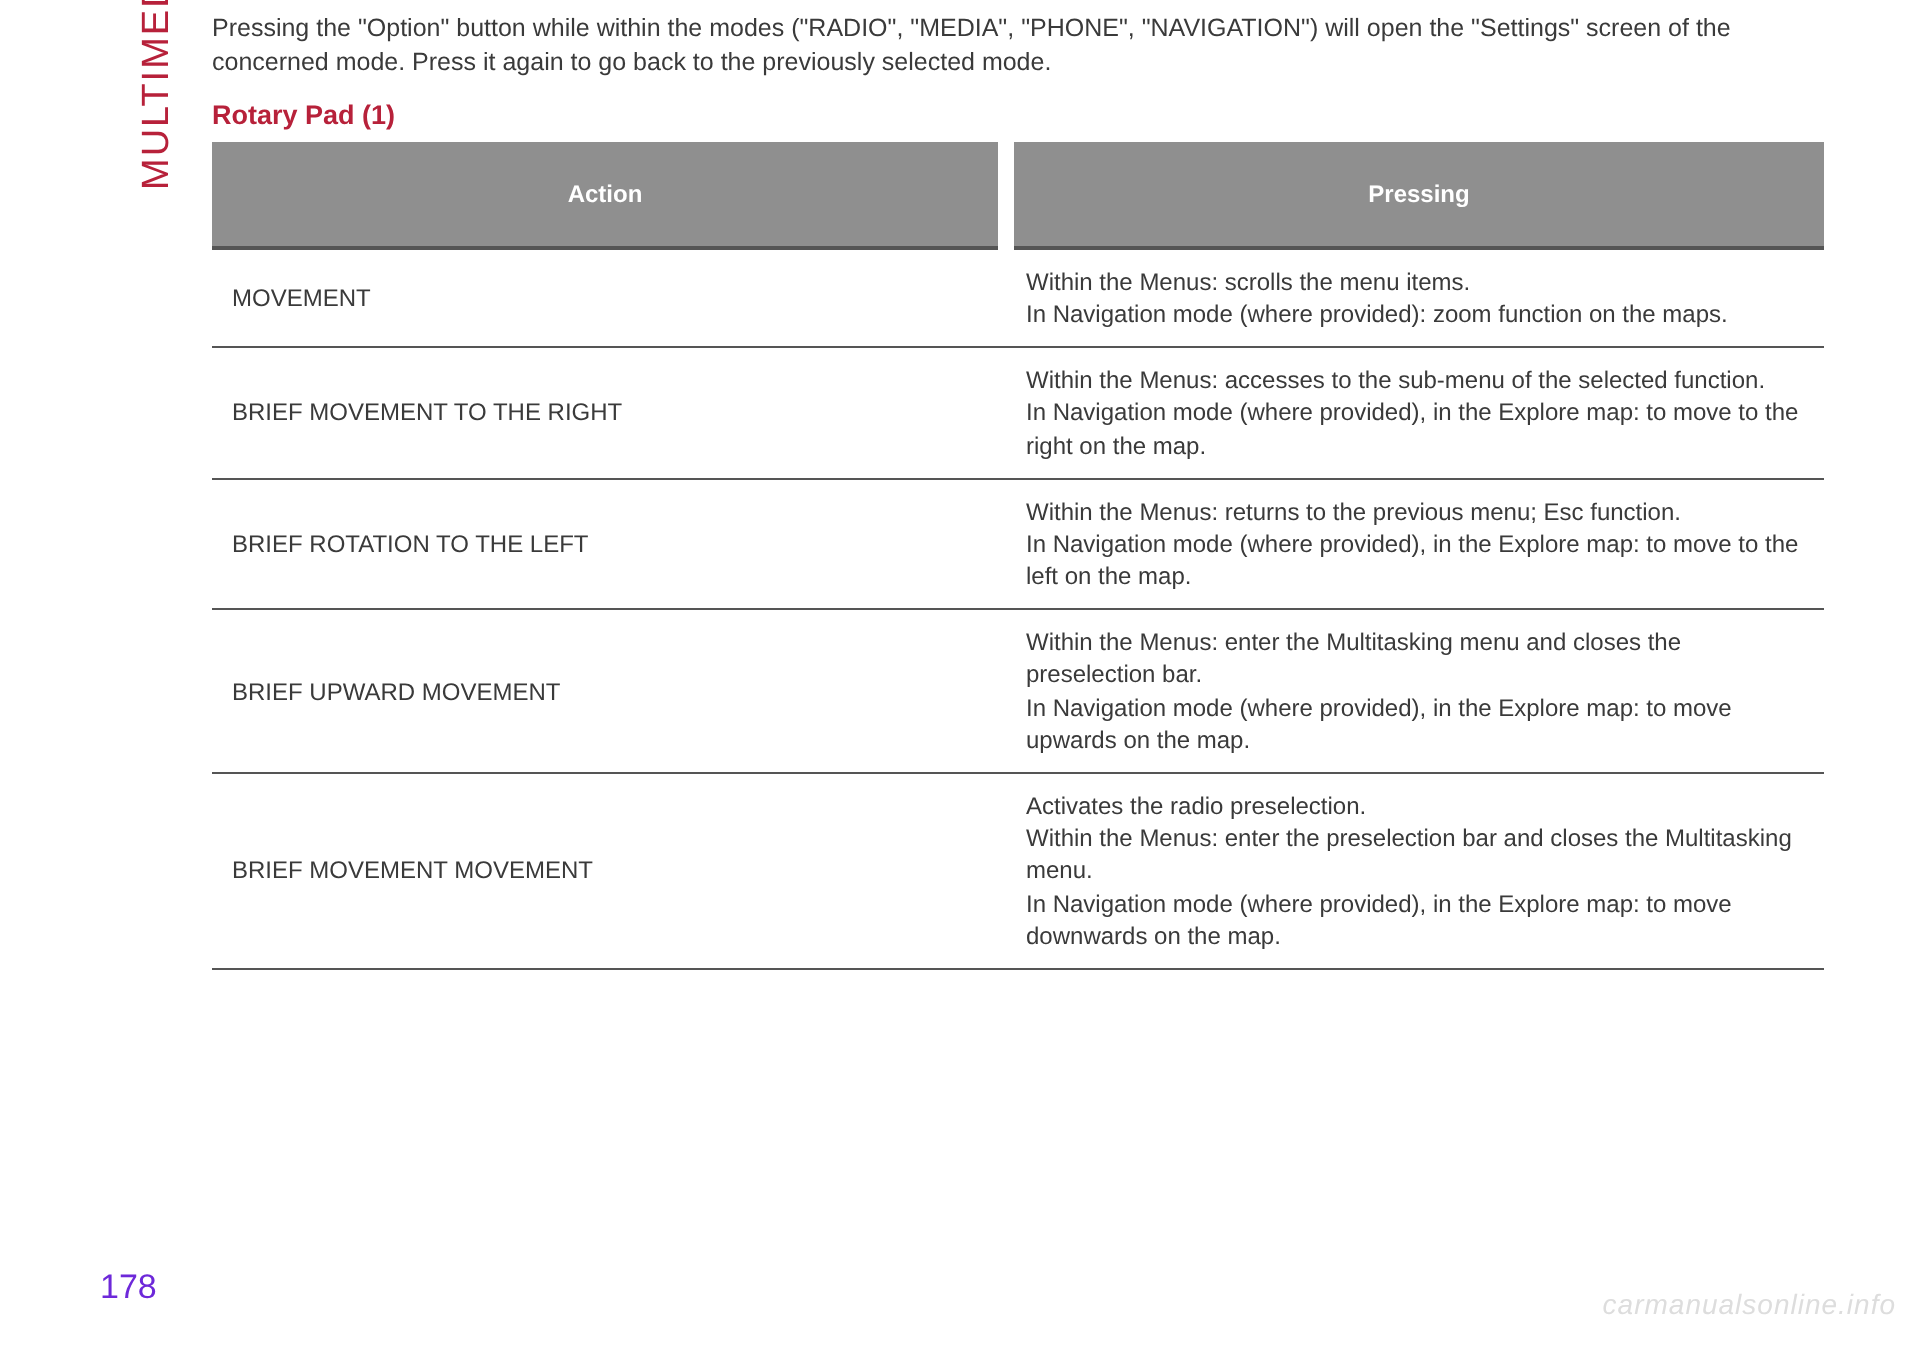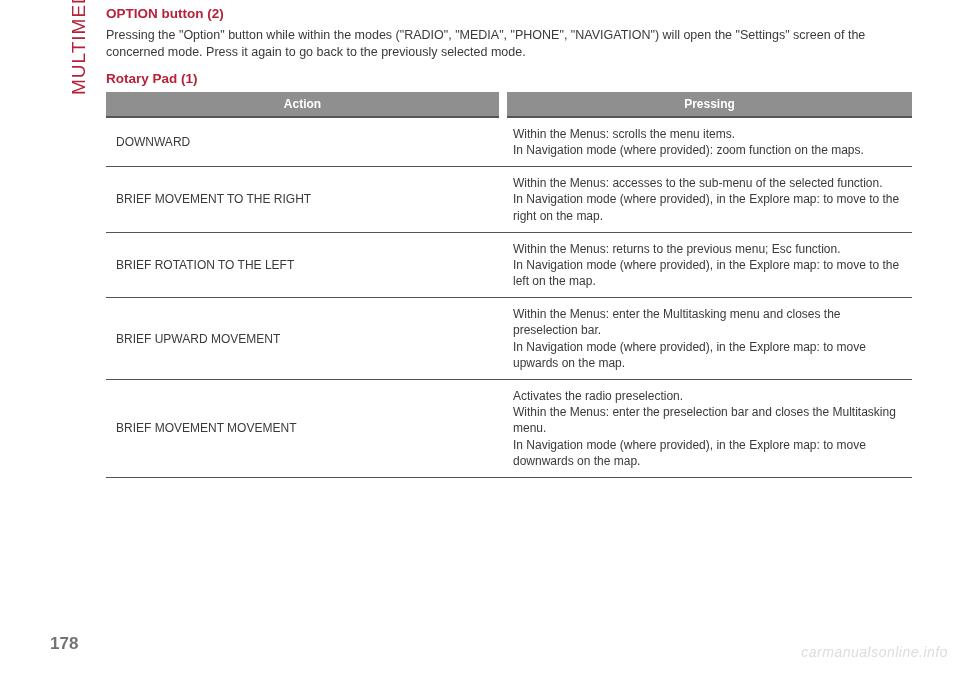--- a/index.html
+++ b/index.html
@@ -44,76 +44,75 @@
     width: 100%;
     border-collapse: collapse;
     margin-top: 6px;
     font-size: 12px;
   }
   thead th {
     background: #8f8f8f;
     color: #fff;
     font-weight: bold;
     text-align: center;
-    padding: 5px 6px;
+    padding: 19px 6px;
     border-bottom: 2px solid #555;
   }
   thead th:first-child {
     border-right: 8px solid #fff;
   }
   tbody td {
     padding: 8px 10px;
     border-bottom: 1px solid #555;
     vertical-align: middle;
     line-height: 1.35;
     color: #3a3a3a;
   }
   tbody td.action {
     width: 397px;
   }
   .page-number {
     position: absolute;
     left: 50px;
     bottom: 24px;
-    font-weight: bold;
+    font-weight: normal;
     font-size: 17px;
-    color: #737373;
+    color: #6d28d9;
   }
   .watermark {
     position: absolute;
     right: 12px;
     bottom: 18px;
     font-size: 14px;
     color: #ddd;
     font-style: italic;
     letter-spacing: 0.5px;
   }
 </style>
 </head>
 <body>
 
 <div class="side-label">MULTIMEDIA</div>
 
 <div class="content">
 
-  <div class="heading">OPTION button (2)</div>
   <div class="body-text">Pressing the "Option" button while within the modes ("RADIO", "MEDIA", "PHONE", "NAVIGATION") will open the "Settings" screen of the concerned mode. Press it again to go back to the previously selected mode.</div>
 
   <div class="heading">Rotary Pad (1)</div>
 
   <table>
     <thead>
       <tr>
         <th>Action</th>
         <th>Pressing</th>
       </tr>
     </thead>
     <tbody>
       <tr>
-        <td class="action">DOWNWARD</td>
+        <td class="action">MOVEMENT</td>
         <td>Within the Menus: scrolls the menu items.<br>In Navigation mode (where provided): zoom function on the maps.</td>
       </tr>
       <tr>
         <td class="action">BRIEF MOVEMENT TO THE RIGHT</td>
         <td>Within the Menus: accesses to the sub-menu of the selected function.<br>In Navigation mode (where provided), in the Explore map: to move to the right on the map.</td>
       </tr>
       <tr>
         <td class="action">BRIEF ROTATION TO THE LEFT</td>
         <td>Within the Menus: returns to the previous menu; Esc function.<br>In Navigation mode (where provided), in the Explore map: to move to the left on the map.</td>
       </tr>

